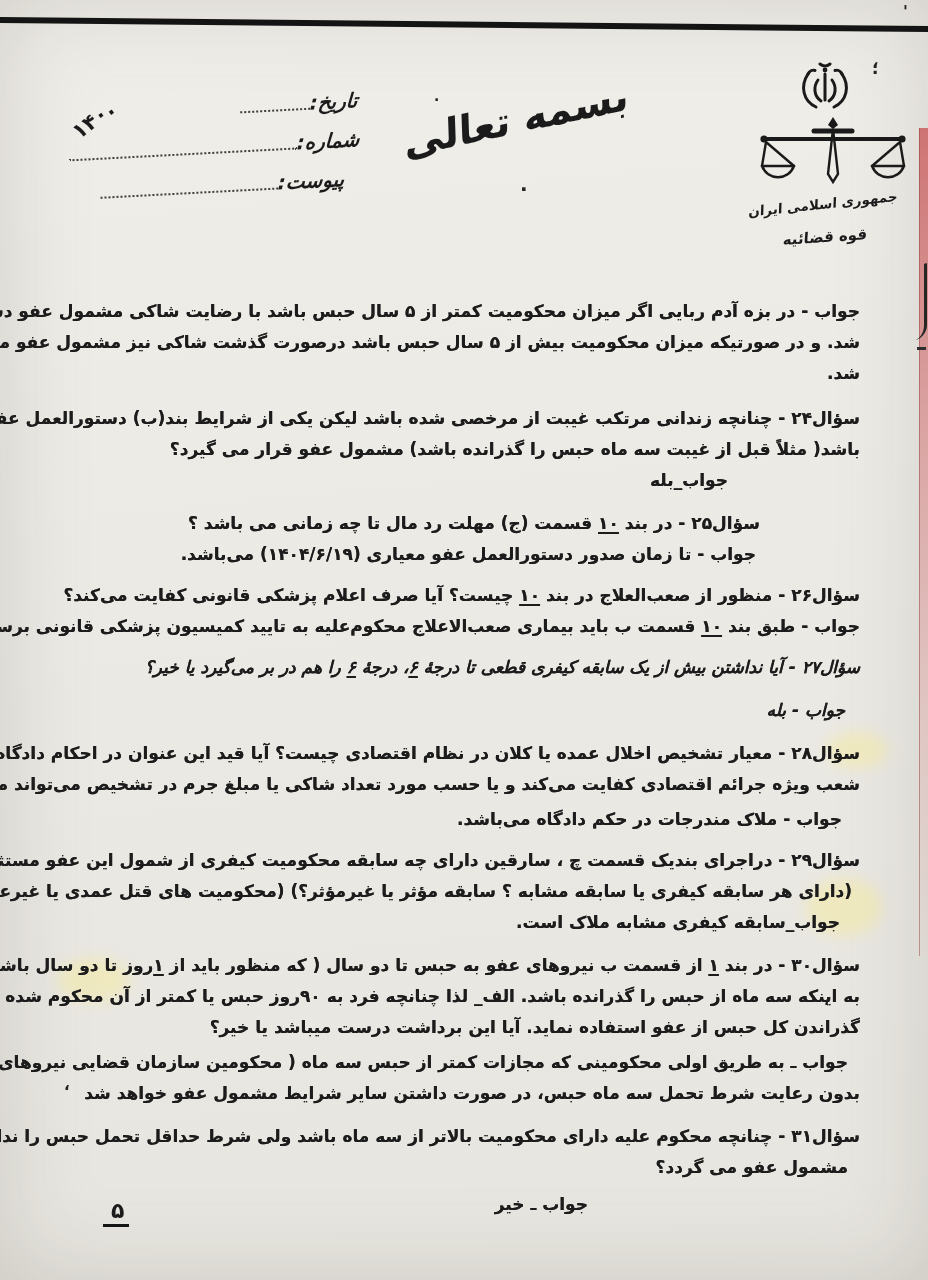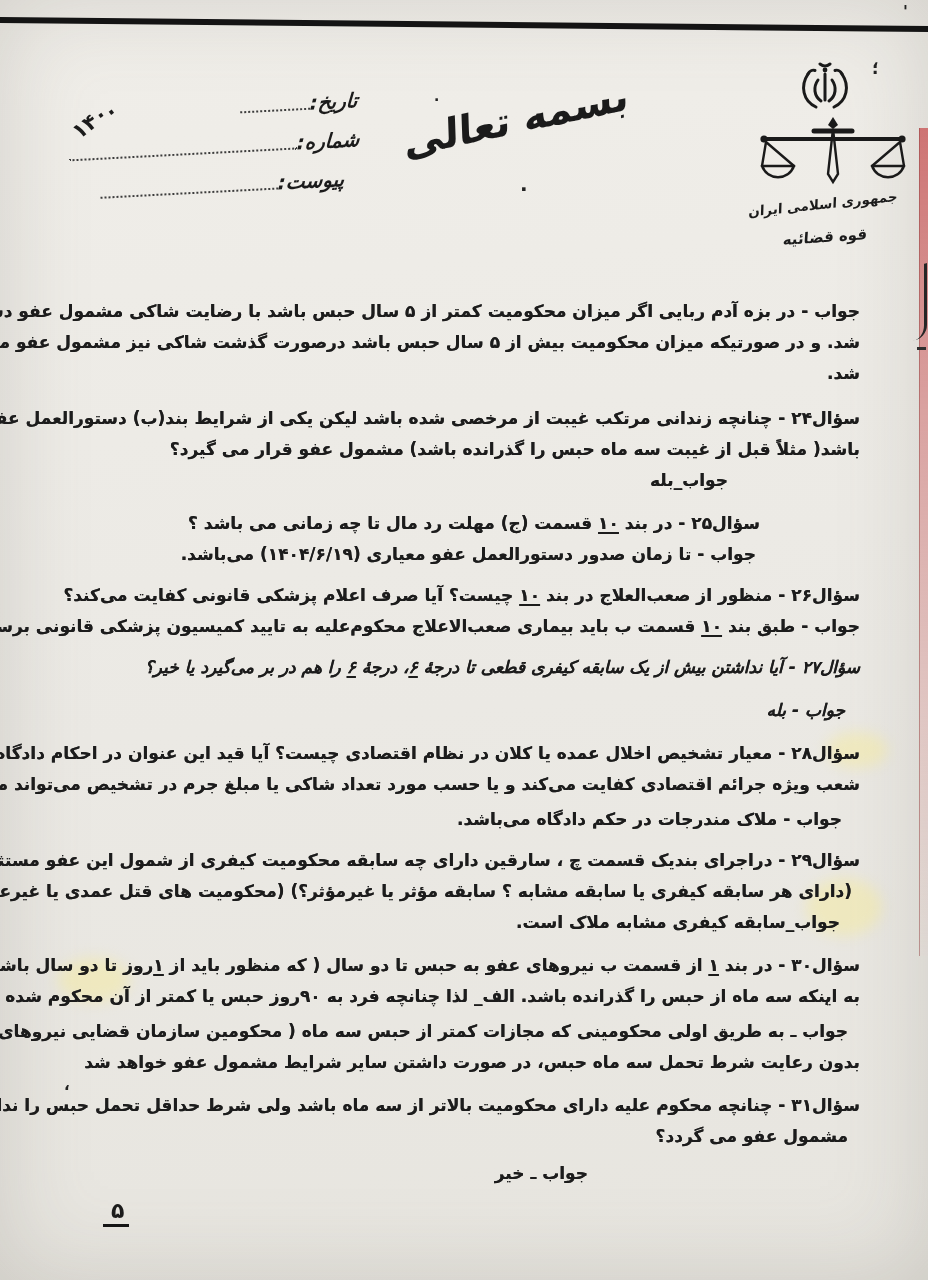--- a/index.html
+++ b/index.html
@@ -150,20 +150,21 @@
       <div class="line" style="padding-left: 0px; padding-right: 18px; margin-top: 4px;"><span>جواب - ملاک مندرجات در حکم دادگاه می‌باشد.</span></div>
     </div>
     <div class="para" style="margin-bottom: 12px;">
       <div class="line"><span>سؤال۲۹ - دراجرای بندیک  قسمت چ ، سارقین دارای چه سابقه محکومیت کیفری  از شمول این عفو مستثنی می باشند ؟</span></div>
       <div class="line" style="padding-left: 0px; padding-right: 8px;"><span>(دارای هر سابقه کیفری یا سابقه مشابه ؟ سابقه مؤثر یا غیرمؤثر؟) (محکومیت های قتل عمدی یا غیرعمدی یا هردوی آنها )</span></div>
       <div class="line" style="padding-left: 0px; padding-right: 20px;"><span>جواب_سابقه کیفری مشابه ملاک است.</span></div>
     </div>
     <div class="para" style="margin-bottom: 4px;">
       <div class="line"><span>سؤال۳۰ - در بند </span><span class="u">۱</span><span> از قسمت ب نیروهای عفو به حبس تا دو سال ( که منظور باید از </span><span class="u">۱</span><span>روز تا دو سال باشد) اشاره شده، مشروط</span></div>
       <div class="line"><span>به اینکه سه ماه از حبس را گذرانده باشد. الف_ لذا چنانچه فرد به ۹۰روز حبس یا کمتر از آن محکوم شده باشد، نمیتواند قبل از</span></div>
+      <div class="line"><span>گذراندن کل حبس از عفو استفاده نماید. آیا این برداشت درست میباشد یا خیر؟</span></div>
     </div>
     <div class="para" style="margin-bottom: 12px;">
       <div class="line" style="padding-left: 0px; padding-right: 12px;"><span>جواب ـ به طریق اولی محکومینی که مجازات کمتر از حبس سه ماه ( محکومین سازمان قضایی نیروهای مسلح) داشته باشند</span></div>
       <div class="line"><span>بدون رعایت شرط تحمل سه ماه حبس، در صورت داشتن سایر شرایط مشمول عفو خواهد شد</span></div>
     </div>
     <div class="para" style="margin-bottom: 0px;">
       <div class="line"><span>سؤال۳۱ - چنانچه محکوم علیه دارای محکومیت بالاتر از سه ماه باشد ولی شرط حداقل تحمل حبس را نداشته باشد آیا</span></div>
       <div class="line" style="padding-left: 0px; padding-right: 12px;"><span>مشمول عفو می گردد؟</span></div>
       <div class="line" style="padding-left: 0px; padding-right: 272px; margin-top: 6px;"><span>جواب ـ خیر</span></div>
     </div>

